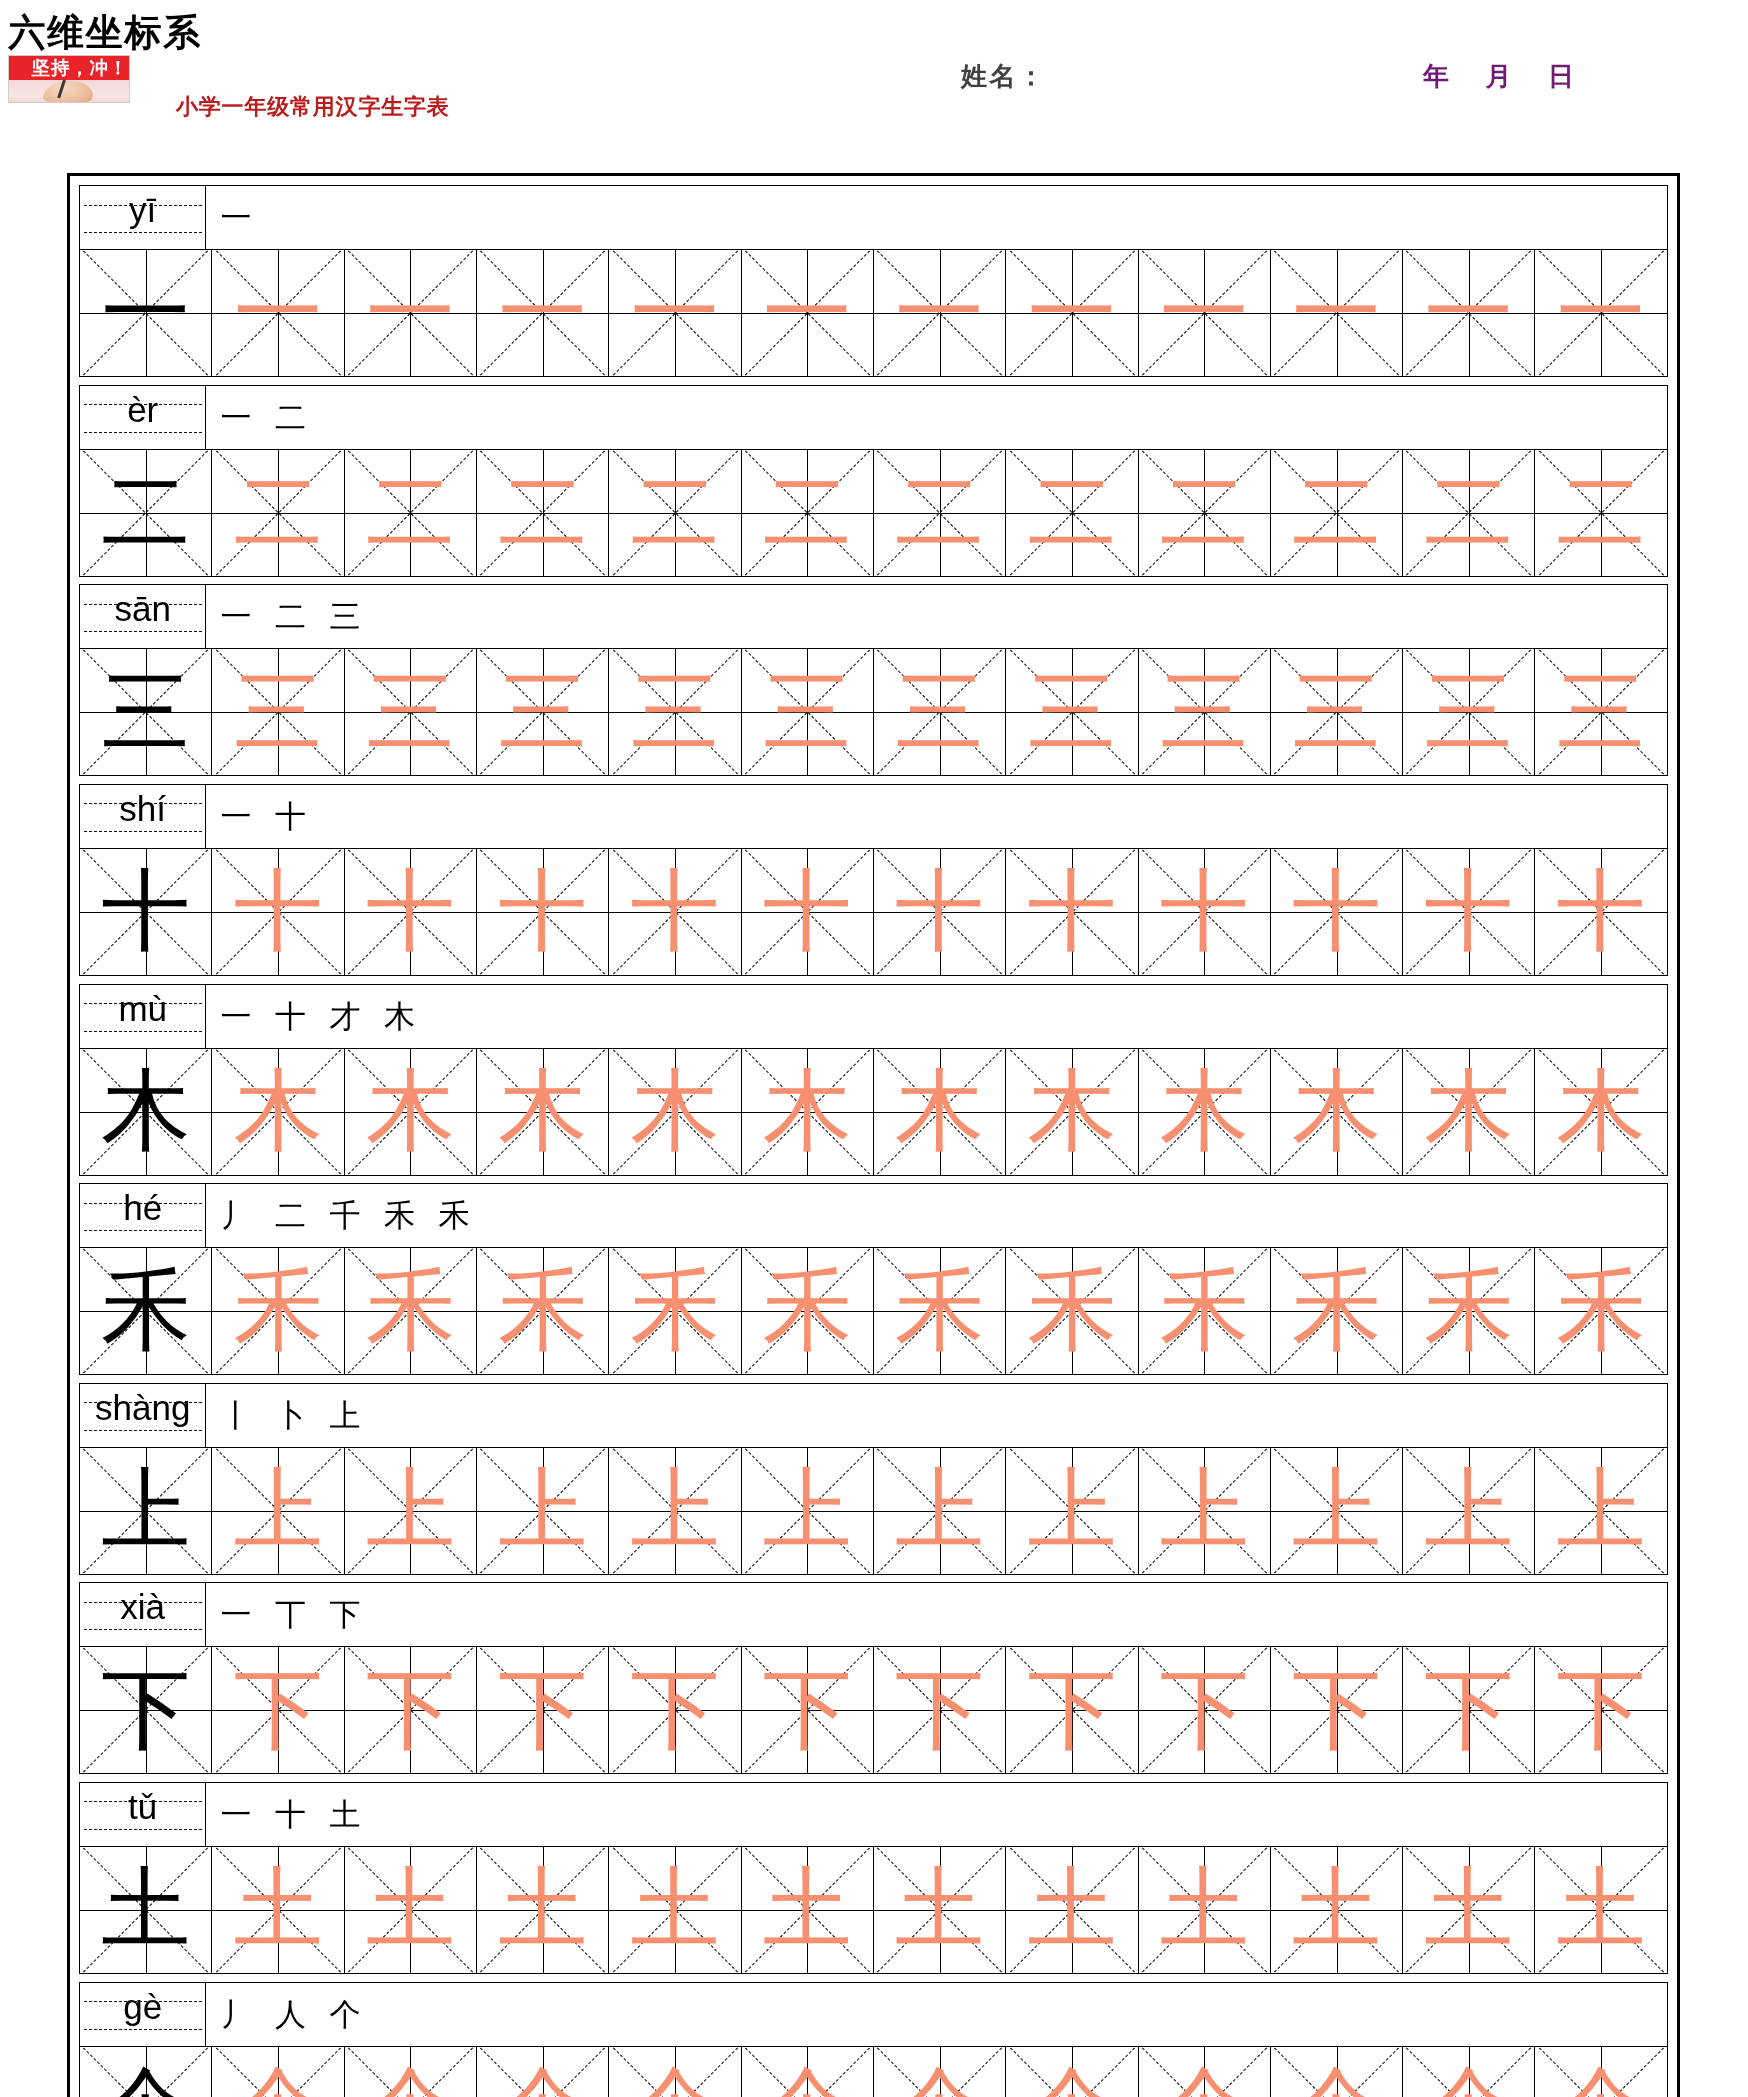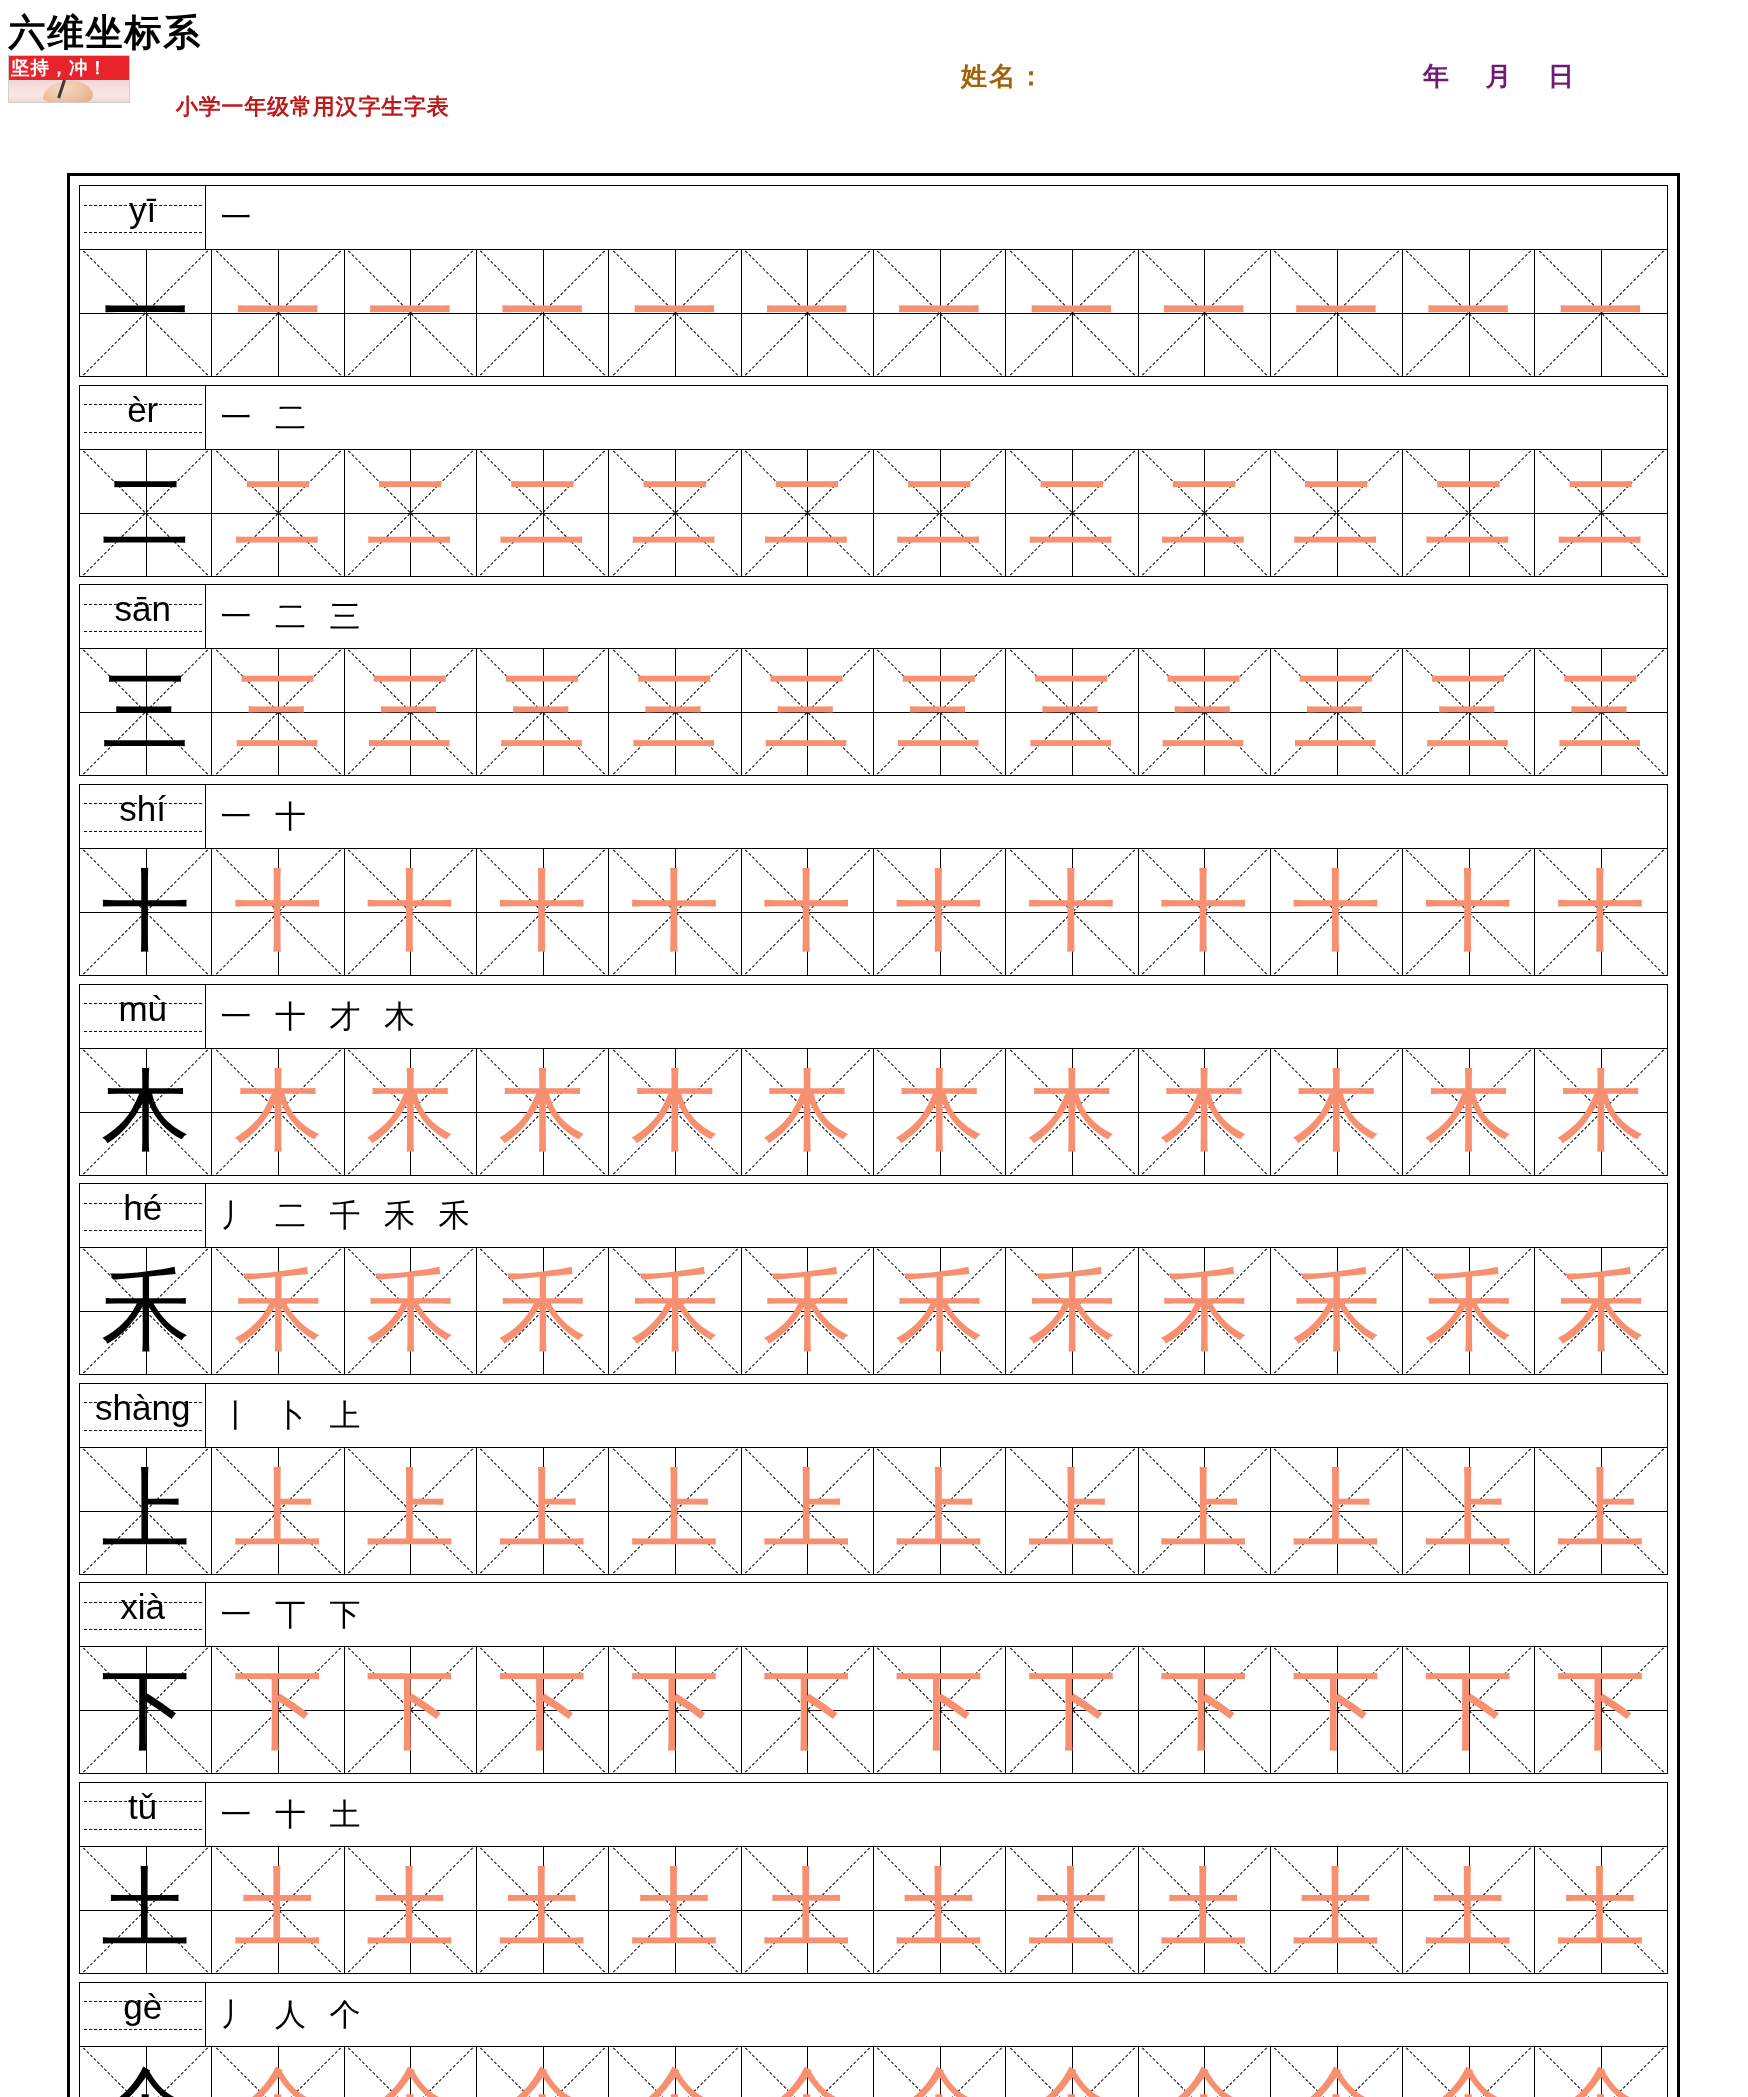--- a/index.html
+++ b/index.html
@@ -41,20 +41,21 @@
     left: 7.6px; top: 55px;
     width: 122px; height: 48px;
     border: 0.4px solid #cfcfcf;
     overflow: hidden;
     background: #f6e9ea;
   }
   .badge-red {
     position: absolute; left: 0; top: 0;
     width: 122px; height: 23.5px;
     background: #e8232a;
+    text-align: right;
   }
   .badge-red-text {
     position: absolute; left: 2.5px; top: 0.8px;
     width: 117px;
     font-family: "Liberation Serif", serif;
     font-size: 18.5px; font-weight: 700;
     color: #ffffff;
     letter-spacing: 0.8px;
     line-height: 22px;
     white-space: nowrap;
@@ -90,21 +91,21 @@
     white-space: nowrap;
   }
 
   .name-label {
     position: absolute;
     left: 961px; top: 59px;
     font-family: "Liberation Serif", serif;
     font-size: 26px;
     font-weight: 700;
     letter-spacing: 2.5px;
-    color: #a16207;
+    color: #404040;
     white-space: nowrap;
   }
   .date-label {
     position: absolute;
     left: 1423px; top: 59px;
     font-family: "Liberation Serif", serif;
     font-size: 26px;
     font-weight: 700;
     letter-spacing: 15px;
     color: #701a75;

